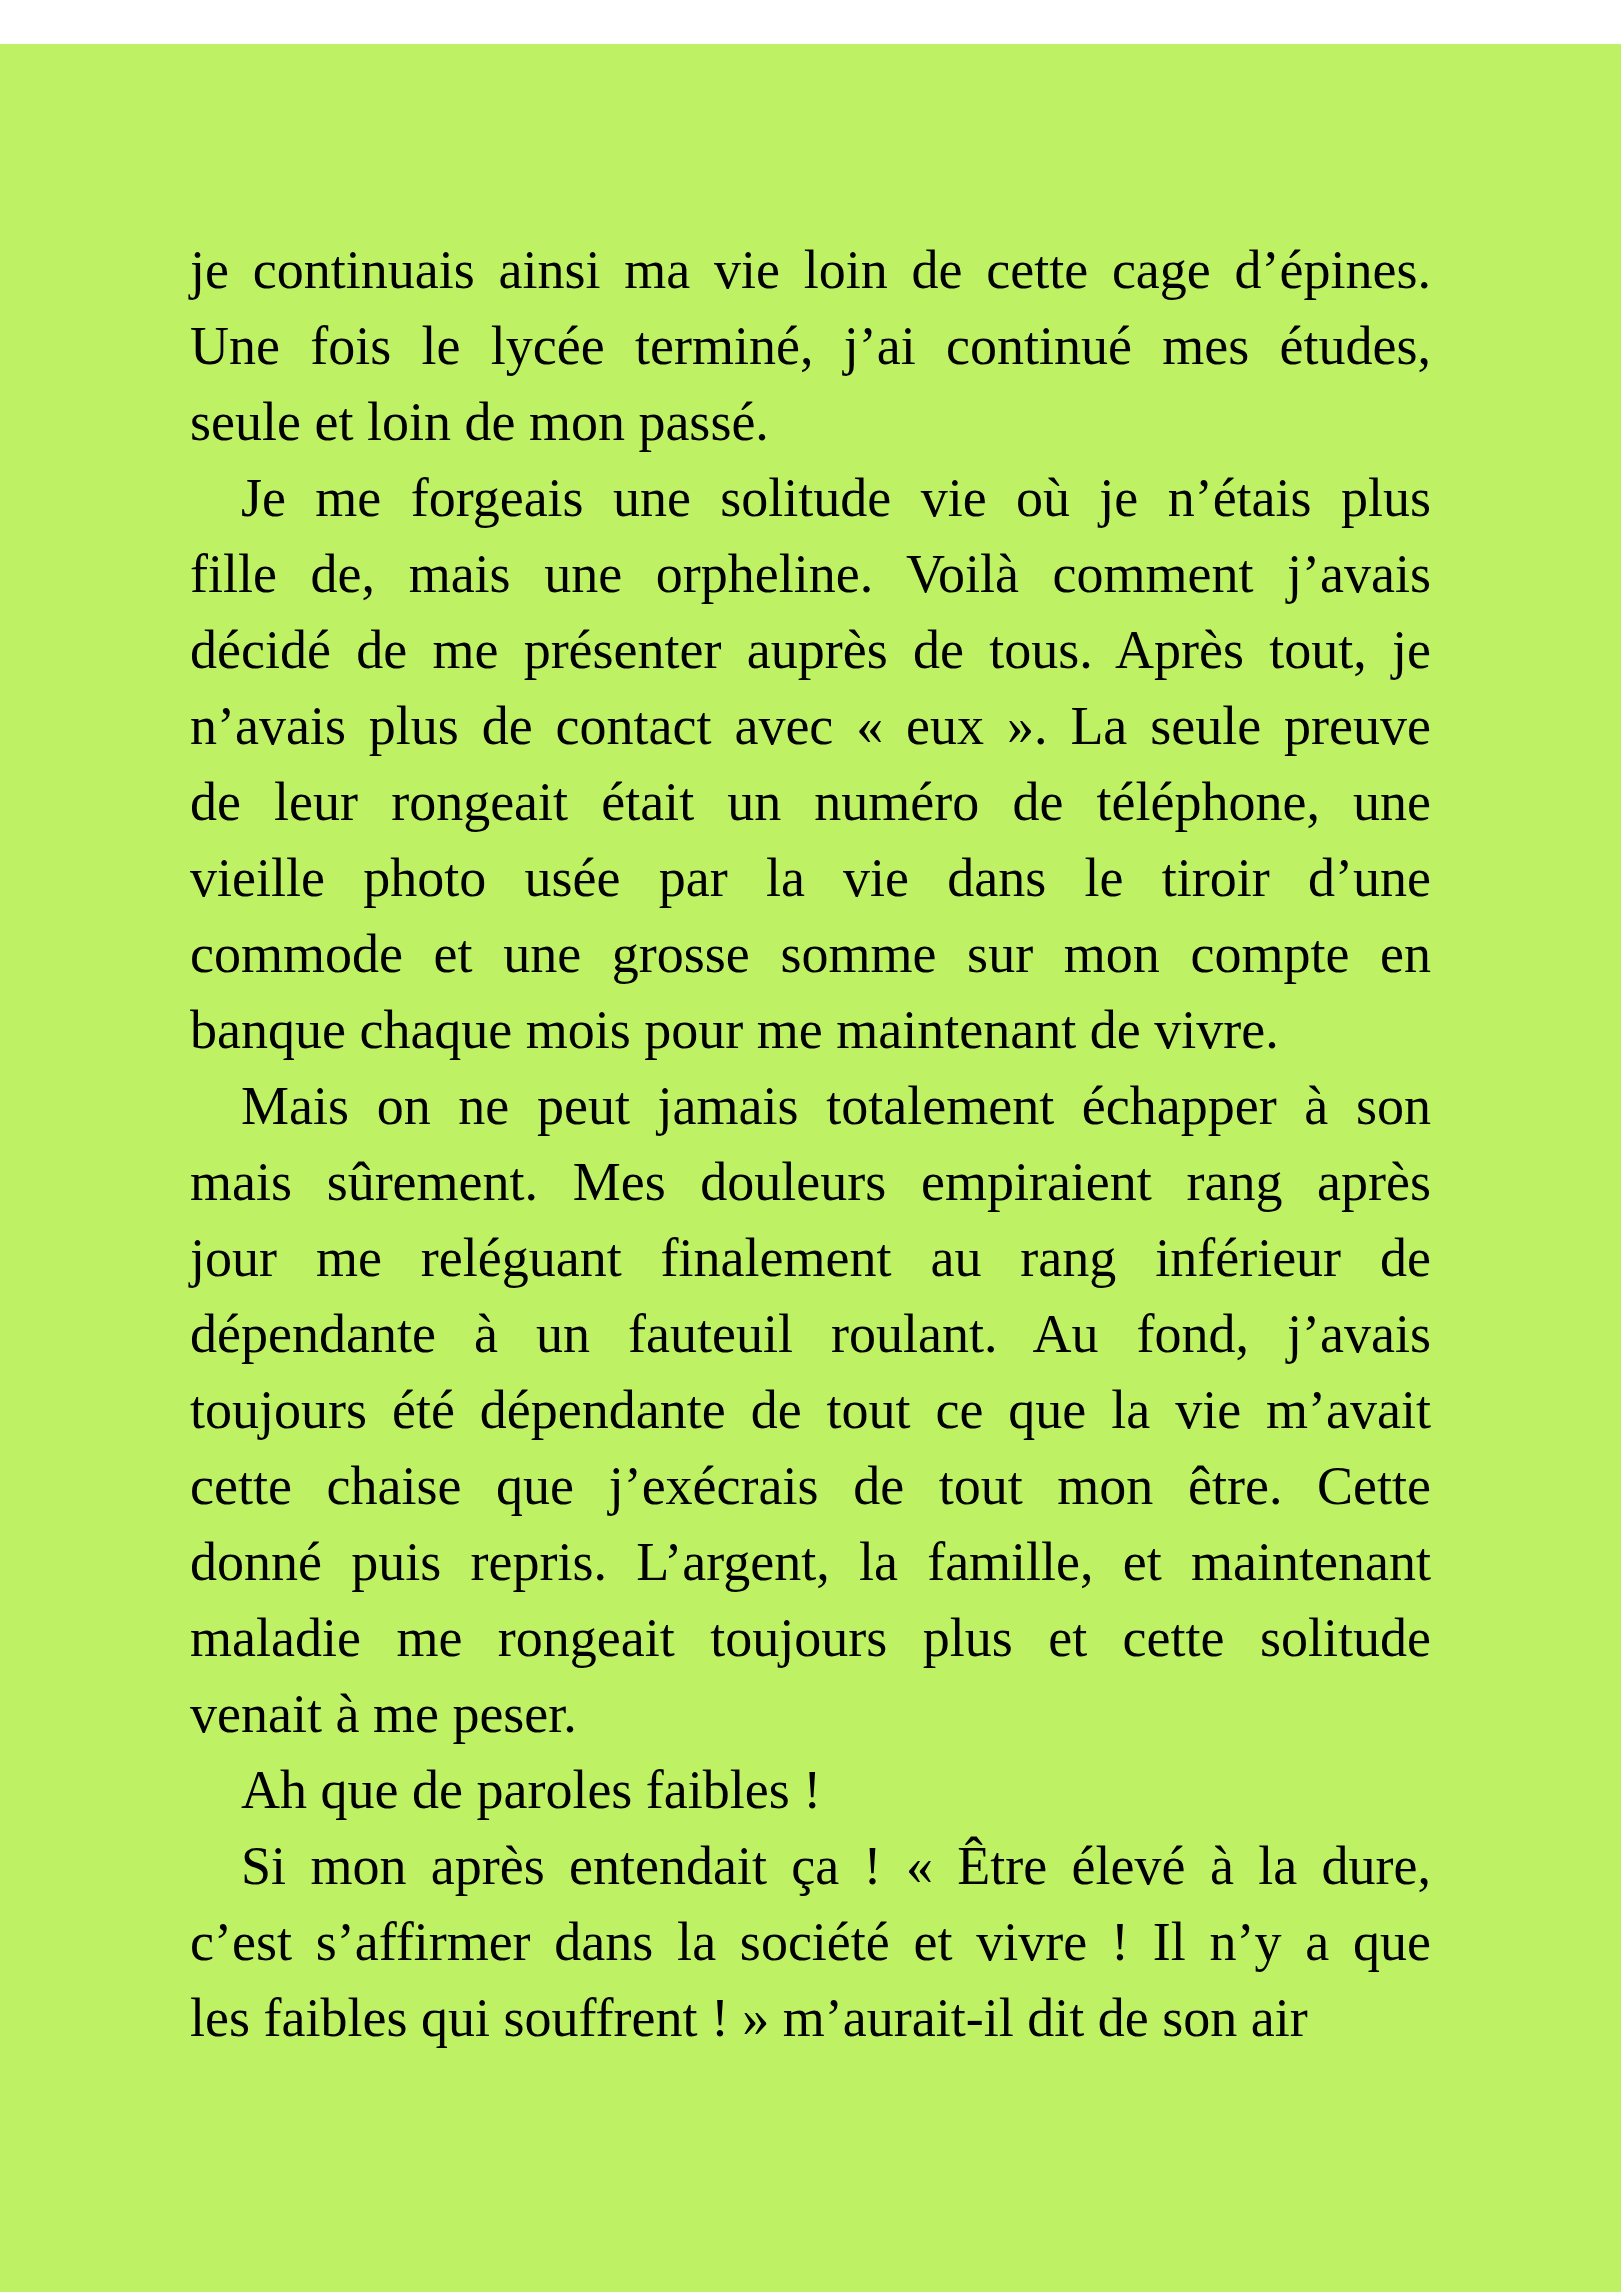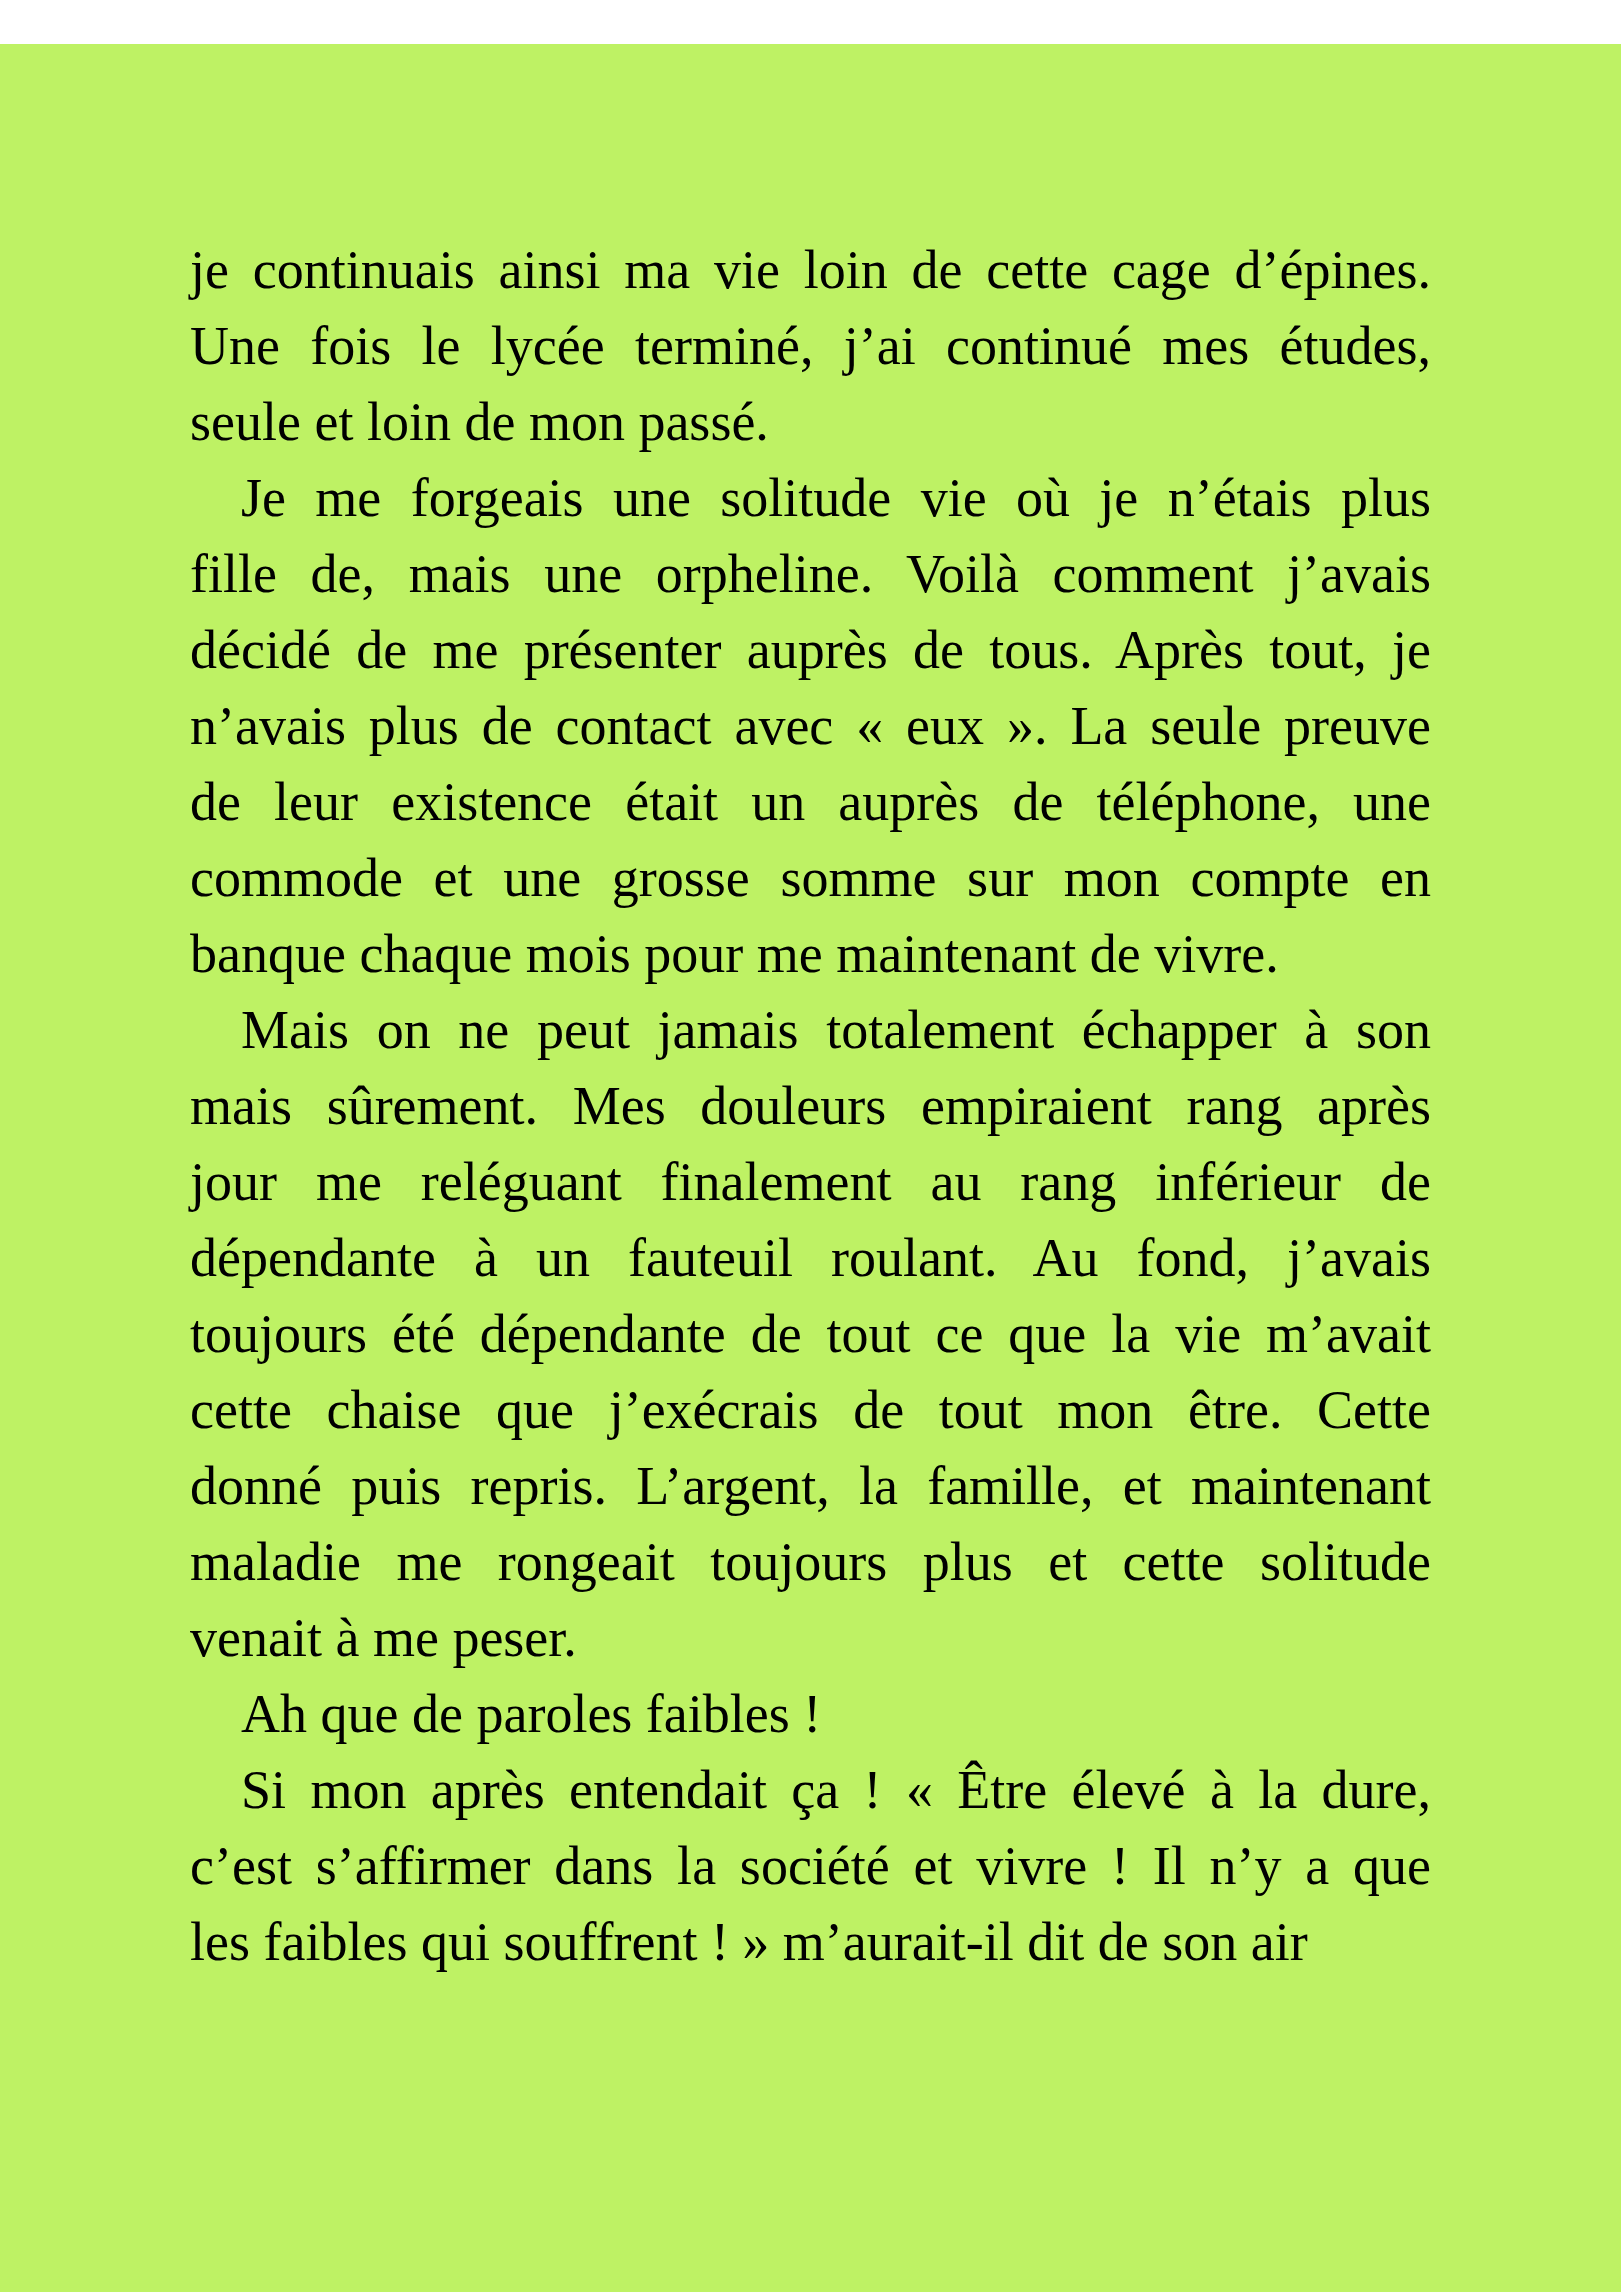--- a/index.html
+++ b/index.html
@@ -57,21 +57,22 @@
       <div class="paragraph">
         <div class="line">je continuais ainsi ma vie loin de cette cage d’épines.</div>
         <div class="line">Une fois le lycée terminé, j’ai continué mes études,</div>
         <div class="line para-last">seule et loin de mon passé.</div>
       </div>
       <div class="paragraph">
         <div class="line indent">Je me forgeais une solitude vie où je n’étais plus</div>
         <div class="line">fille de, mais une orpheline. Voilà comment j’avais</div>
         <div class="line">décidé de me présenter auprès de tous. Après tout, je</div>
         <div class="line">n’avais plus de contact avec « eux ». La seule preuve</div>
-        <div class="line">de leur existence était un auprès de téléphone, une</div>
+        <div class="line">de leur rongeait était un numéro de téléphone, une</div>
+        <div class="line">vieille photo usée par la vie dans le tiroir d’une</div>
         <div class="line">commode et une grosse somme sur mon compte en</div>
         <div class="line para-last">banque chaque mois pour me maintenant de vivre.</div>
       </div>
       <div class="paragraph">
         <div class="line indent">Mais on ne peut jamais totalement échapper à son</div>
         <div class="line">mais sûrement. Mes douleurs empiraient rang après</div>
         <div class="line">jour me reléguant finalement au rang inférieur de</div>
         <div class="line">dépendante à un fauteuil roulant. Au fond, j’avais</div>
         <div class="line">toujours été dépendante de tout ce que la vie m’avait</div>
         <div class="line">cette chaise que j’exécrais de tout mon être. Cette</div>

